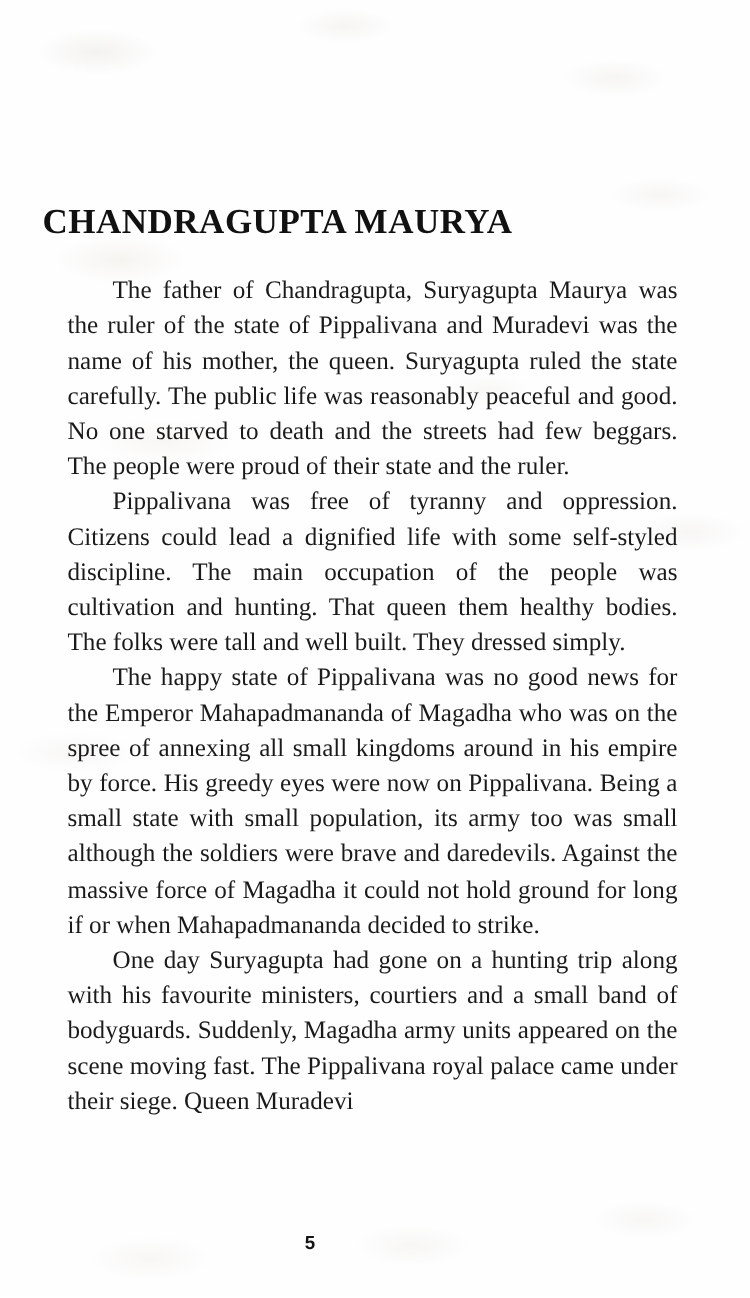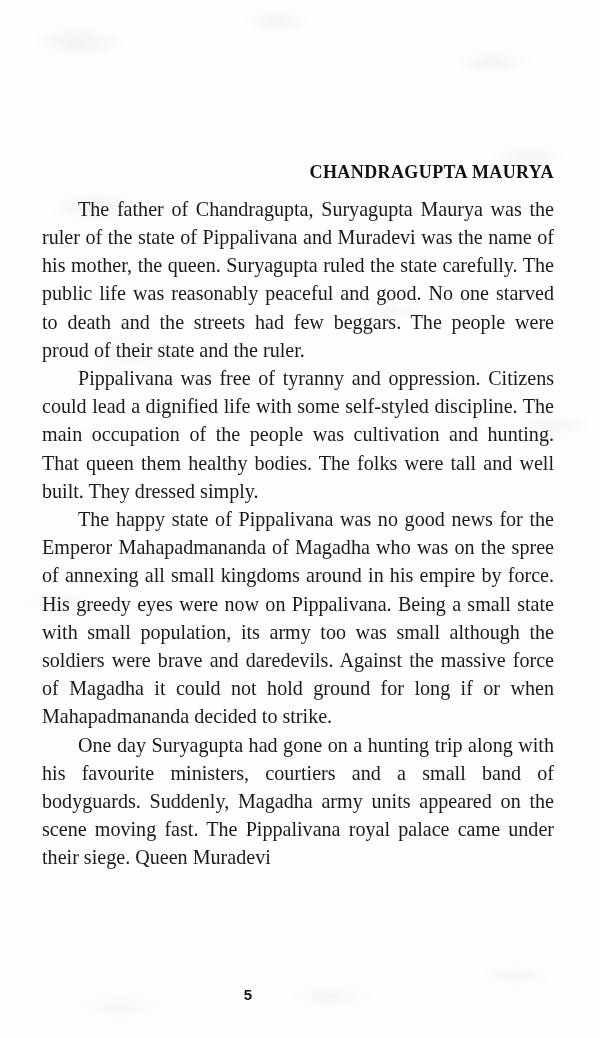--- a/index.html
+++ b/index.html
@@ -41,32 +41,32 @@
   .content {
     position: absolute;
     left: 42px;
     top: 0;
     width: 512px;
   }
 
   .chapter-title {
     margin: 0;
     padding-top: 162px;
-    font-size: 18px;
+    font-size: 28px;
     font-weight: 700;
     letter-spacing: 0.4px;
     line-height: 1.15;
-    text-align: right;
+    text-align: left;
     text-indent: -8px;
     color: #111111;
     font-family: "Liberation Serif", "DejaVu Serif", serif;
   }
 
   .body-text {
-    margin: 0;
+    margin: 12px;
     padding-top: 12px;
   }
 
   .body-text p {
     margin: 0;
     font-size: 20.1px;
     line-height: 28.2px;
     text-align: justify;
     text-justify: inter-word;
     text-indent: 36px;

